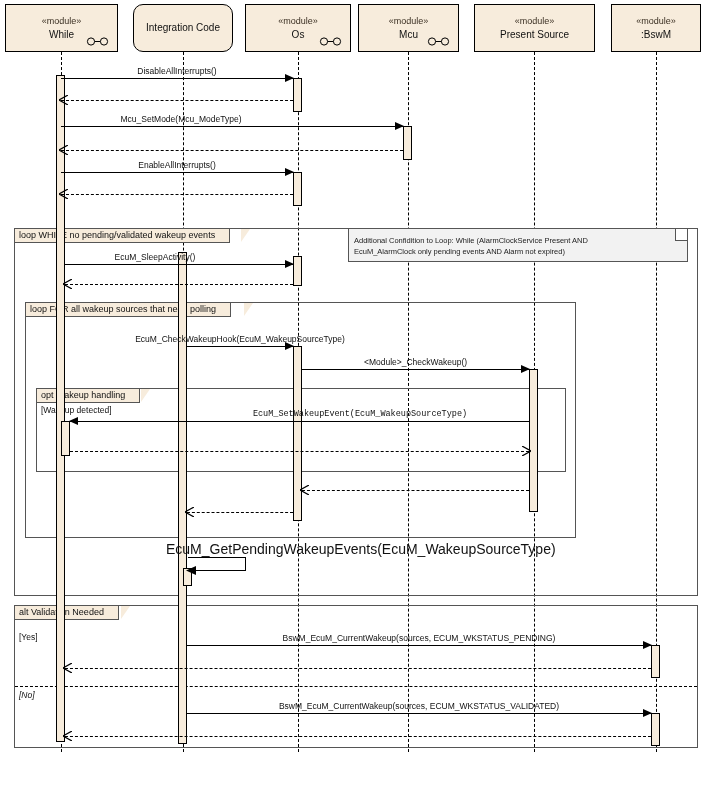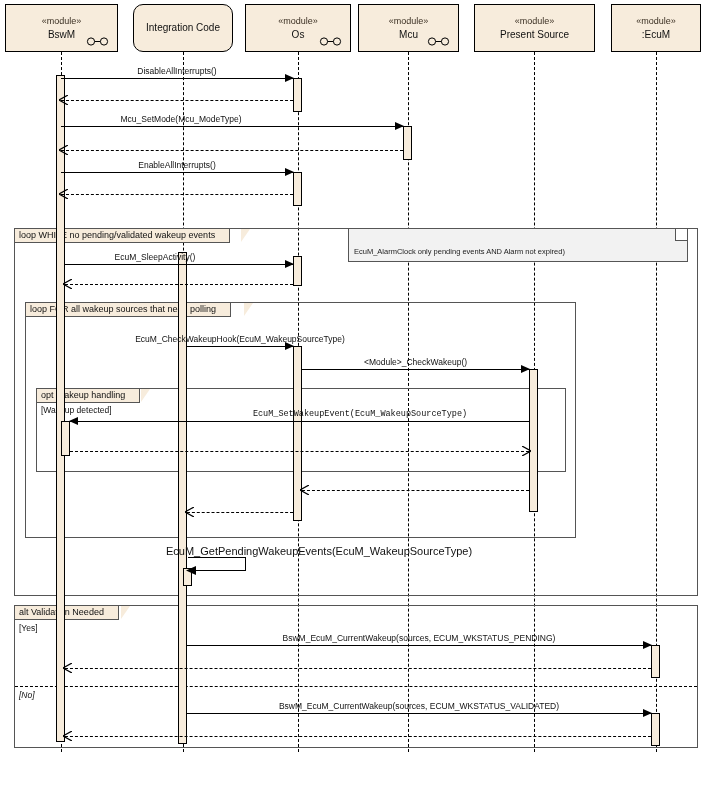--- a/index.html
+++ b/index.html
@@ -28,21 +28,21 @@
             font-size:8.5px;color:#111;white-space:nowrap;line-height:10px;}
   .ah{position:absolute;top:-4px;width:0;height:0;}
   .ah.r{right:-1px;border-top:4px solid transparent;border-bottom:4px solid transparent;border-left:9px solid #000;}
   .ah.l{left:-1px;border-top:4px solid transparent;border-bottom:4px solid transparent;border-right:9px solid #000;}
   .ohr{position:absolute;right:-2px;top:-5px;width:9px;height:10px;}
   .ohl{position:absolute;left:-2px;top:-5px;width:9px;height:10px;}
 
   
   .selfmsg{position:absolute;box-sizing:border-box;border:1px solid #000;border-left:none;}
   .selfmsg .lbl2{position:absolute;left:8px;bottom:100%;margin-bottom:1px;
-                 font-size:11px;white-space:nowrap;color:#111;}
+                 font-size:14px;white-space:nowrap;color:#111;}
 
   
   .frag{position:absolute;box-sizing:border-box;border:1px solid #555;background:transparent;}
   .frag>.tag{position:absolute;left:0;top:0;height:13px;background:#f7ecdc;
              border-right:1px solid #555;border-bottom:1px solid #555;
              font-size:9px;line-height:13px;padding:0 14px 0 4px;color:#111;white-space:nowrap;}
   .frag>.tagclip{position:absolute;top:0;width:0;height:0;
              border-top:13px solid #f7ecdc;border-right:9px solid transparent;}
   .frag>.guard{position:absolute;font-size:8.5px;color:#111;white-space:nowrap;}
   .divider{position:absolute;height:0;border-top:1px dashed #000;}
@@ -58,21 +58,21 @@
   .caption{position:absolute;width:100%;text-align:center;font-size:14px;
            font-weight:bold;color:#000;font-family:"Liberation Sans",sans-serif;}
 </style>
 </head>
 <body>
 
 <div id="canvas">
 
   <div class="head" style="left:5px;top:4px;width:113px;height:48px;">
     <div class="st">«module»</div>
-    <div class="nm">BswM</div>
+    <div class="nm">While</div>
     <svg class="iface" viewBox="0 0 26 9">
         <circle cx="6" cy="4.5" r="3.6" fill="none" stroke="#000" stroke-width="1"></circle>
         <circle cx="19" cy="4.5" r="3.6" fill="none" stroke="#000" stroke-width="1"></circle>
         <line x1="9.6" y1="4.5" x2="15.4" y2="4.5" stroke="#000" stroke-width="1"></line>
       </svg>
   </div>
 
   <div class="head" style="left:133px;top:4px;width:100px;height:48px;border-radius:10px;">
     <div class="nm" style="margin-top:0;">Integration Code</div>
   </div>
@@ -97,21 +97,21 @@
       </svg>
   </div>
 
   <div class="head" style="left:474px;top:4px;width:121px;height:48px;">
     <div class="st">«module»</div>
     <div class="nm">Present Source</div>
   </div>
 
   <div class="head" style="left:611px;top:4px;width:90px;height:48px;">
     <div class="st">«module»</div>
-    <div class="nm">:EcuM</div>
+    <div class="nm">:BswM</div>
   </div>
 
   <div class="lifeline" style="left:61px;top:52px;height:700px;"></div>
   <div class="lifeline" style="left:183px;top:52px;height:700px;"></div>
   <div class="lifeline" style="left:298px;top:52px;height:700px;"></div>
   <div class="lifeline" style="left:408px;top:52px;height:700px;"></div>
   <div class="lifeline" style="left:534px;top:52px;height:700px;"></div>
   <div class="lifeline" style="left:656px;top:52px;height:700px;"></div>
 
   <div class="frag" style="left:14px;top:228px;width:684px;height:368px;">
@@ -126,27 +126,28 @@
 
   <div class="frag" style="left:36px;top:388px;width:530px;height:84px;">
     <div class="tag">opt Wakeup handling</div>
     <div class="tagclip" style="left:104px;"></div>
     <div class="guard" style="left:4px;top:16px;">[Wakeup detected]</div>
   </div>
 
   <div class="frag" style="left:14px;top:605px;width:684px;height:143px;">
     <div class="tag">alt Validation Needed</div>
     <div class="tagclip" style="left:106px;"></div>
-    <div class="guard" style="left:4px;top:17px;">[Yes]</div>
+    <div class="guard" style="left:4px;top:26px;">[Yes]</div>
     <div class="guard" style="left:4px;top:84px;font-style:italic;">[No]</div>
   </div>
   <div class="divider" style="left:15px;top:686px;width:682px;"></div>
 
   <div class="note" style="left:348px;top:228px;width:340px;height:34px;">
     <div class="corner"></div>
+    <div class="ntxt">Additional Confidition to  Loop: While (AlarmClockService Present AND</div>
     <div class="ntxt" style="top:17px;">EcuM_AlarmClock only pending events AND Alarm  not expired)</div>
   </div>
 
   <div class="act" style="left:56px;top:75px;height:667px;"></div>
   <div class="act" style="left:178px;top:252px;height:492px;"></div>
 
   <div class="act" style="left:293px;top:78px;height:34px;"></div>
   <div class="act" style="left:403px;top:126px;height:34px;"></div>
   <div class="act" style="left:293px;top:172px;height:34px;"></div>
   <div class="act" style="left:293px;top:256px;height:30px;"></div>

